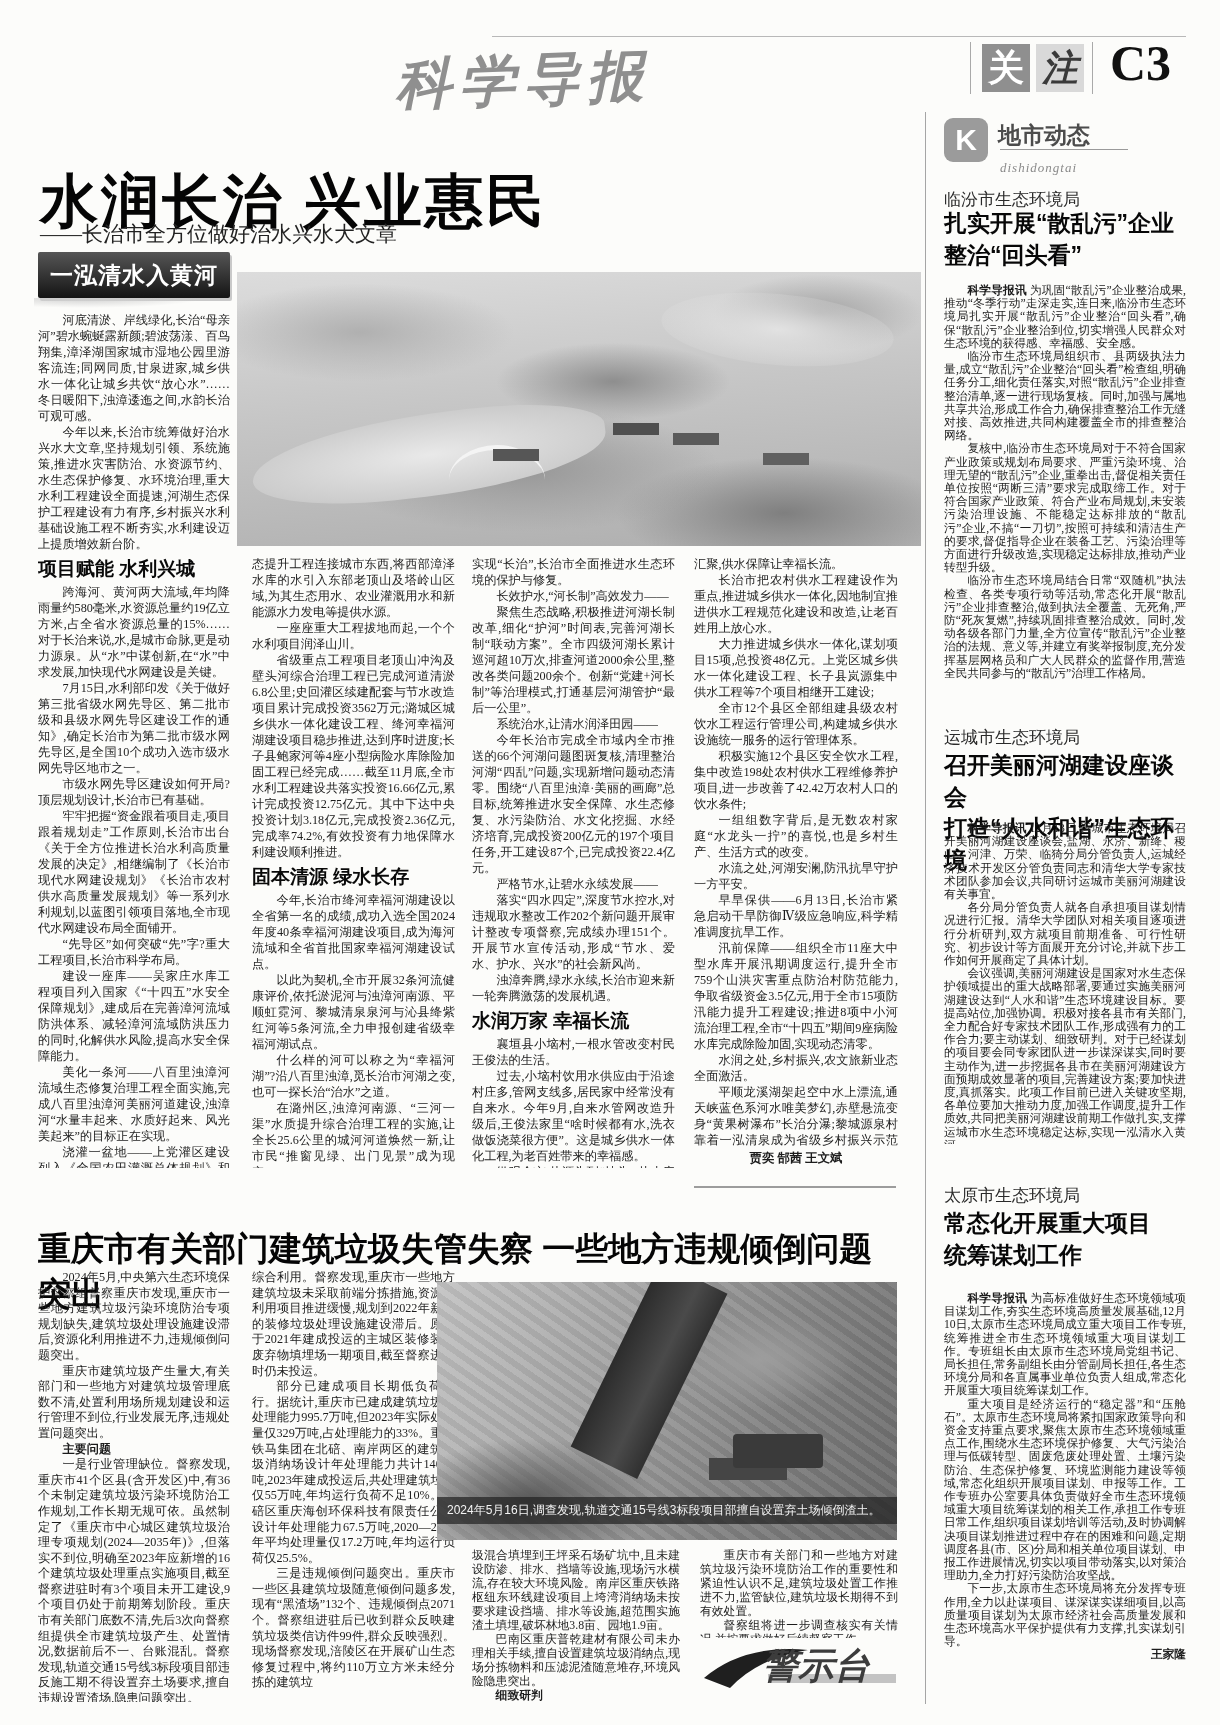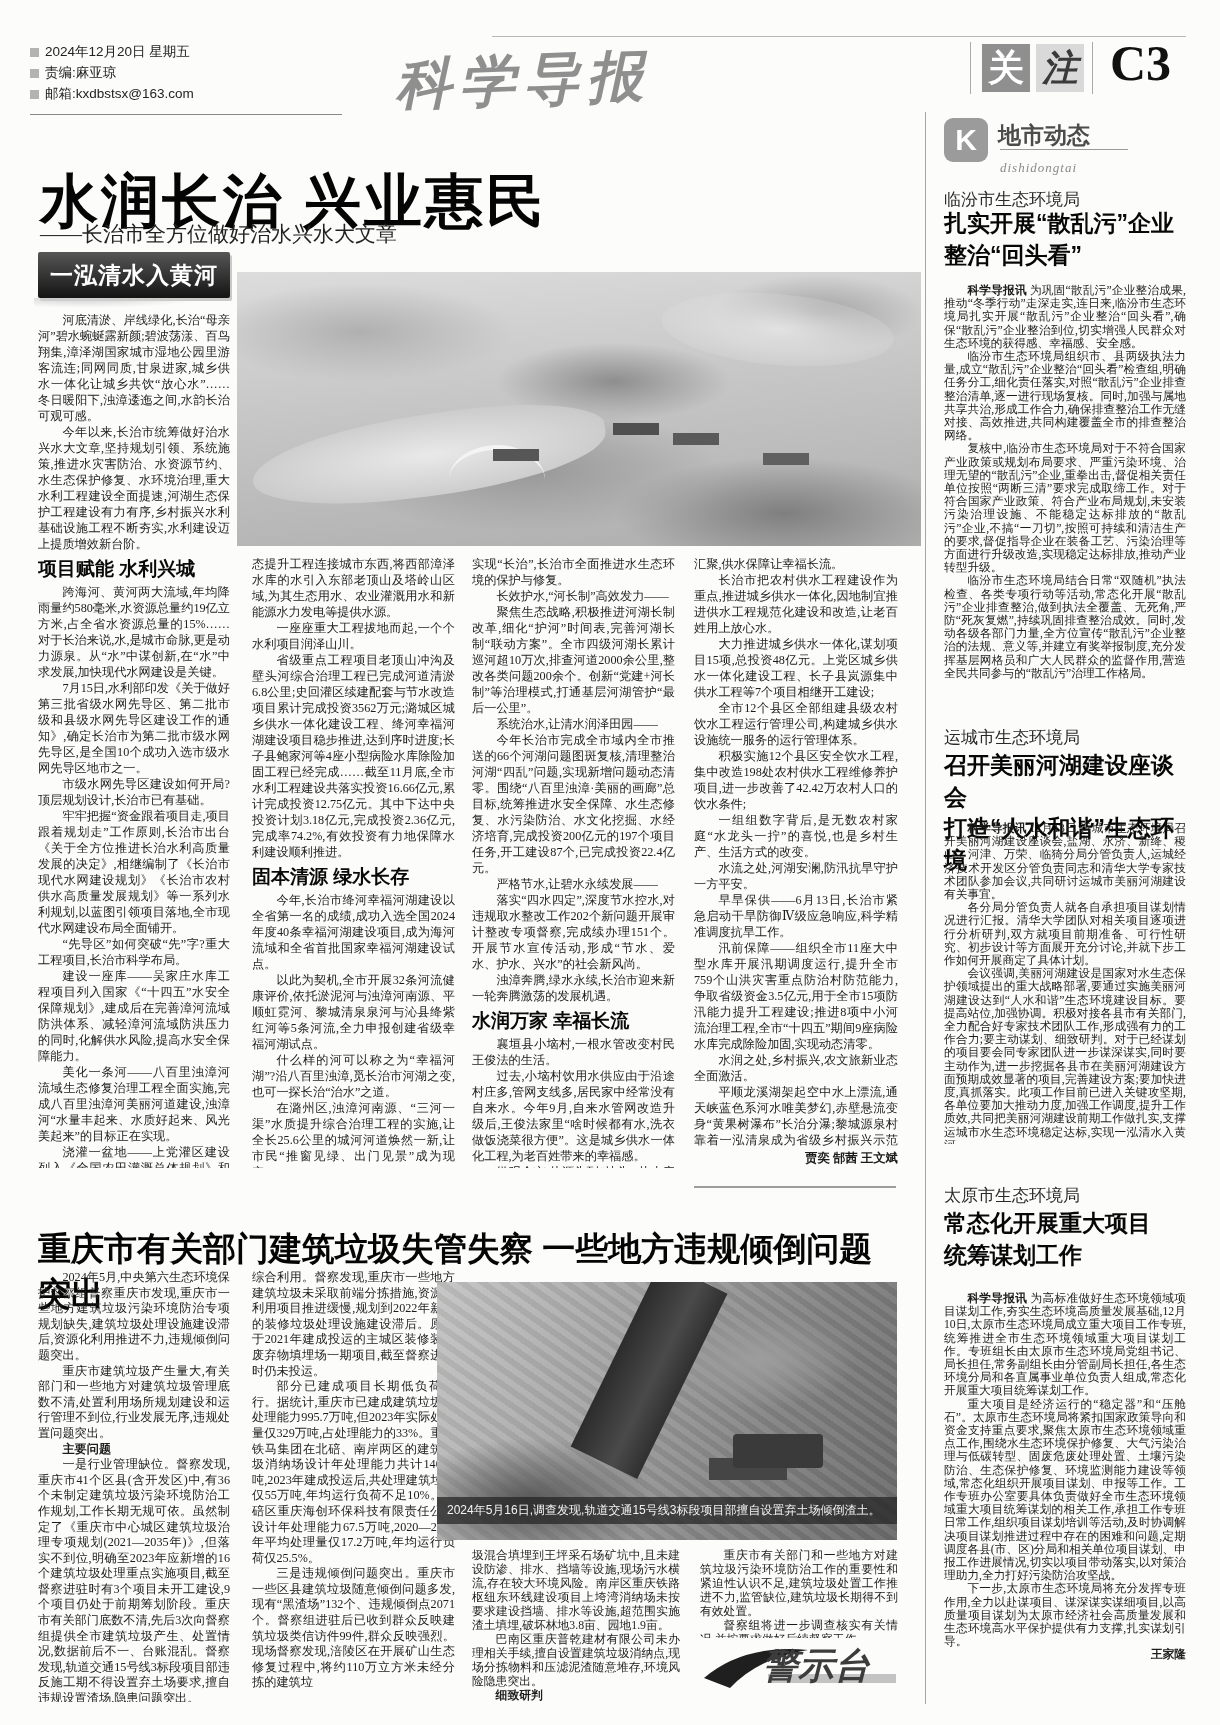--- a/index.html
+++ b/index.html
@@ -91,34 +91,20 @@
               font-weight:bold;font-size:33px;letter-spacing:0;color:#050505;}
   .bcol{font-size:12.2px;line-height:15.6px;}
   .bcol2{font-size:11.8px;line-height:14px;}
   .alert{left:700px;top:1638px;}
 </style>
 </head>
 <body>
 
 <div class="page">
 
-  <div class="abs hdr-left">
-    <div class="row">
-        <span class="sq"></span>
-        <span>2024年12月20日  星期五</span>
-      </div>
-    <div class="row">
-        <span class="sq"></span>
-        <span>责编:麻亚琼</span>
-      </div>
-    <div class="row">
-        <span class="sq"></span>
-        <span>邮箱:kxdbstsx@163.com</span>
-      </div>
-  </div>
   <div class="abs topline"></div>
   <div class="abs masthead">科学导报</div>
   <div class="abs vline" style="left:970px;top:42px;height:52px;"></div>
   <div class="abs badge badge-dark" style="left:982px;top:44px;">关</div>
   <div class="abs badge badge-light" style="left:1036px;top:44px;">注</div>
   <div class="abs vline" style="left:1092px;top:42px;height:52px;"></div>
   <div class="abs pageno" style="left:1110px;top:34px;">C3</div>
 
   <h1 class="abs headline">水润长治 兴业惠民</h1>
   <div class="abs subtitle">——长治市全方位做好治水兴水大文章</div>
@@ -174,21 +160,21 @@
       <p>大力推进城乡供水一体化,谋划项目15项,总投资48亿元。上党区城乡供水一体化建设工程、长子县岚源集中供水工程等7个项目相继开工建设;</p>
       <p>全市12个县区全部组建县级农村饮水工程运行管理公司,构建城乡供水设施统一服务的运行管理体系。</p>
       <p>积极实施12个县区安全饮水工程,集中改造198处农村供水工程维修养护项目,进一步改善了42.42万农村人口的饮水条件;</p>
       <p>一组组数字背后,是无数农村家庭“水龙头一拧”的喜悦,也是乡村生产、生活方式的改变。</p>
       <p>水流之处,河湖安澜,防汛抗旱守护一方平安。</p>
       <p>早旱保供——6月13日,长治市紧急启动干旱防御Ⅳ级应急响应,科学精准调度抗旱工作。</p>
       <p>汛前保障——组织全市11座大中型水库开展汛期调度运行,提升全市759个山洪灾害重点防治村防范能力,争取省级资金3.5亿元,用于全市15项防汛能力提升工程建设;推进8项中小河流治理工程,全市“十四五”期间9座病险水库完成除险加固,实现动态清零。</p>
       <p>水润之处,乡村振兴,农文旅新业态全面激活。</p>
       <p>平顺龙溪湖架起空中水上漂流,通天峡蓝色系河水唯美梦幻,赤壁悬流变身“黄果树瀑布”长治分瀑;黎城源泉村靠着一泓清泉成为省级乡村振兴示范创建村……依靠自然资源优势,更多乡村依水而兴,走出一条独具特色的绿色发展之路。</p>
     </div>
-  <div class="abs main-by" style="left:694px;top:1150px;width:204px;">贾奕 郜茜 王文斌</div>
+  <div class="abs main-by" style="left:694px;top:1150px;width:204px;text-align:center;">贾奕 郜茜 王文斌</div>
 
   <div class="abs sdiv"></div>
   <div class="abs klogo">
     <div class="kbox">K</div>
     <div class="ktit"><span>地市动态</span></div>
     <div class="kpy">dishidongtai</div>
   </div>
 
   <div class="abs bureau" style="left:944px;top:188px;">临汾市生态环境局</div>
   <div class="abs s-head" style="left:944px;top:208px;width:242px;">扎实开展“散乱污”企业
@@ -219,21 +205,21 @@
       <p class="byline">王家隆</p>
     </div>
 
   <div class="abs endrule"></div>
   <h2 class="abs b-headline">重庆市有关部门建筑垃圾失管失察 一些地方违规倾倒问题突出</h2>
 
   <div class="abs col bcol" style="left:38px;top:1270px;width:192px;height:432px;">
       <p>2024年5月,中央第六生态环境保护督察组督察重庆市发现,重庆市一些地方建筑垃圾污染环境防治专项规划缺失,建筑垃圾处理设施建设滞后,资源化利用推进不力,违规倾倒问题突出。</p>
       <p>重庆市建筑垃圾产生量大,有关部门和一些地方对建筑垃圾管理底数不清,处置利用场所规划建设和运行管理不到位,行业发展无序,违规处置问题突出。</p>
       <p class="strong">主要问题</p>
-      <p>一是行业管理缺位。督察发现,重庆市41个区县(含开发区)中,有36个未制定建筑垃圾污染环境防治工作规划,工作长期无规可依。虽然制定了《重庆市中心城区建筑垃圾治理专项规划(2021—2035年)》,但落实不到位,明确至2023年应新增的16个建筑垃圾处理重点实施项目,截至督察进驻时有3个项目未开工建设,9个项目仍处于前期筹划阶段。重庆市有关部门底数不清,先后3次向督察组提供全市建筑垃圾产生、处置情况,数据前后不一、台账混乱。督察发现,轨道交通15号线3标段项目部违反施工期不得设置弃土场要求,擅自违规设置渣场,隐患问题突出。</p>
+      <p>一是行业管理缺位。督察发现,重庆市41个区县(含开发区)中,有36个未制定建筑垃圾污染环境防治工作规划,工作长期无规可依。虽然制定了《重庆市中心城区建筑垃圾治理专项规划(2024—2035年)》,但落实不到位,明确至2023年应新增的16个建筑垃圾处理重点实施项目,截至督察进驻时有3个项目未开工建设,9个项目仍处于前期筹划阶段。重庆市有关部门底数不清,先后3次向督察组提供全市建筑垃圾产生、处置情况,数据前后不一、台账混乱。督察发现,轨道交通15号线3标段项目部违反施工期不得设置弃土场要求,擅自违规设置渣场,隐患问题突出。</p>
     </div>
   <div class="abs col bcol" style="left:252px;top:1270px;width:203px;height:432px;">
       <p class="nc">综合利用。督察发现,重庆市一些地方建筑垃圾未采取前端分拣措施,资源化利用项目推进缓慢,规划到2022年新增的装修垃圾处理设施建设滞后。原定于2021年建成投运的主城区装修装饰废弃物填埋场一期项目,截至督察进驻时仍未投运。</p>
       <p>部分已建成项目长期低负荷运行。据统计,重庆市已建成建筑垃圾年处理能力995.7万吨,但2023年实际处理量仅329万吨,占处理能力的33%。重庆铁马集团在北碚、南岸两区的建筑垃圾消纳场设计年处理能力共计140万吨,2023年建成投运后,共处理建筑垃圾仅55万吨,年均运行负荷不足10%。北碚区重庆海创环保科技有限责任公司设计年处理能力67.5万吨,2020—2023年平均处理量仅17.2万吨,年均运行负荷仅25.5%。</p>
       <p>三是违规倾倒问题突出。重庆市一些区县建筑垃圾随意倾倒问题多发,现有“黑渣场”132个、违规倾倒点2071个。督察组进驻后已收到群众反映建筑垃圾类信访件99件,群众反映强烈。现场督察发现,涪陵区在开展矿山生态修复过程中,将约110万立方米未经分拣的建筑垃</p>
     </div>
 
   <div class="abs bottom-photo">
     <div class="conveyor"></div>
     <div class="digger"></div>

